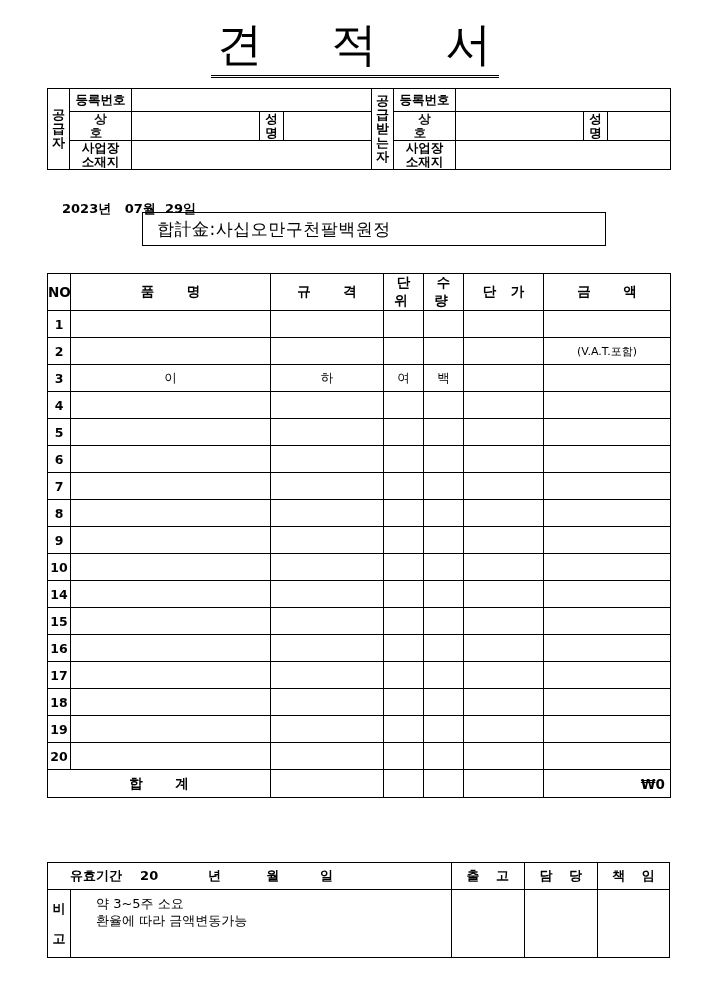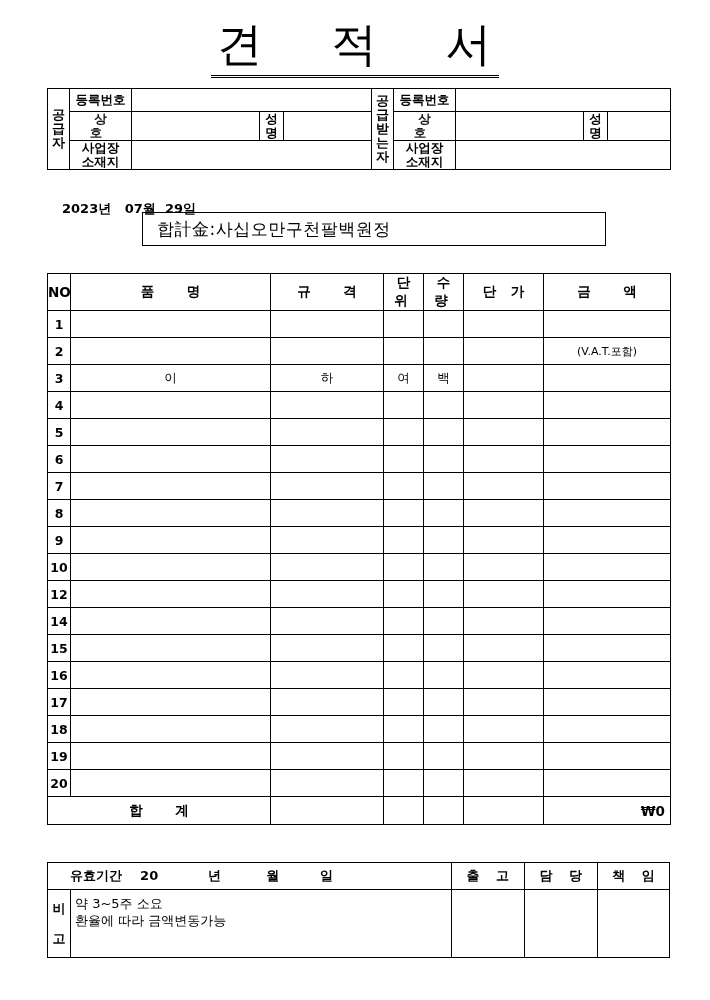--- a/index.html
+++ b/index.html
@@ -190,21 +190,21 @@
   .remark-label span { display: block; }
   .remark-body {
     height: 62px;
     text-align: left;
     vertical-align: top;
     padding: 5px 0 0 4px;
     font-weight: 400;
     font-size: 12.5px;
     line-height: 17px;
   }
-  .remark-body div { white-space: pre; }
+  .remark-body div { white-space: pre; margin-left: 21px; }
   .blank-cell { height: 62px; }
 </style>
 </head>
 <body>
 
 <div class="page">
 
   <div class="title-wrap">
     <div class="title">견    적    서</div>
   </div>
@@ -387,29 +387,20 @@
         <tr>
           <td class="cell-no">10</td>
           <td class="cell-text"></td>
           <td class="cell-text"></td>
           <td class="cell-text"></td>
           <td class="cell-text"></td>
           <td class="cell-text"></td>
           <td class="cell-text"></td>
         </tr>
         <tr>
-          <td class="cell-no">12</td>
-          <td class="cell-text"></td>
-          <td class="cell-text"></td>
-          <td class="cell-text"></td>
-          <td class="cell-text"></td>
-          <td class="cell-text"></td>
-          <td class="cell-text"></td>
-        </tr>
-        <tr>
           <td class="cell-no">14</td>
           <td class="cell-text"></td>
           <td class="cell-text"></td>
           <td class="cell-text"></td>
           <td class="cell-text"></td>
           <td class="cell-text"></td>
           <td class="cell-text"></td>
         </tr>
         <tr>
           <td class="cell-no">15</td>

